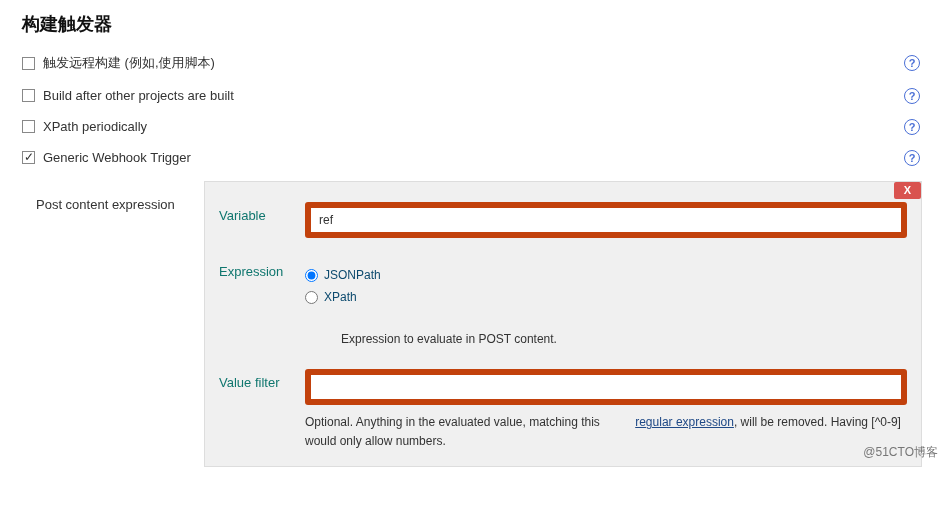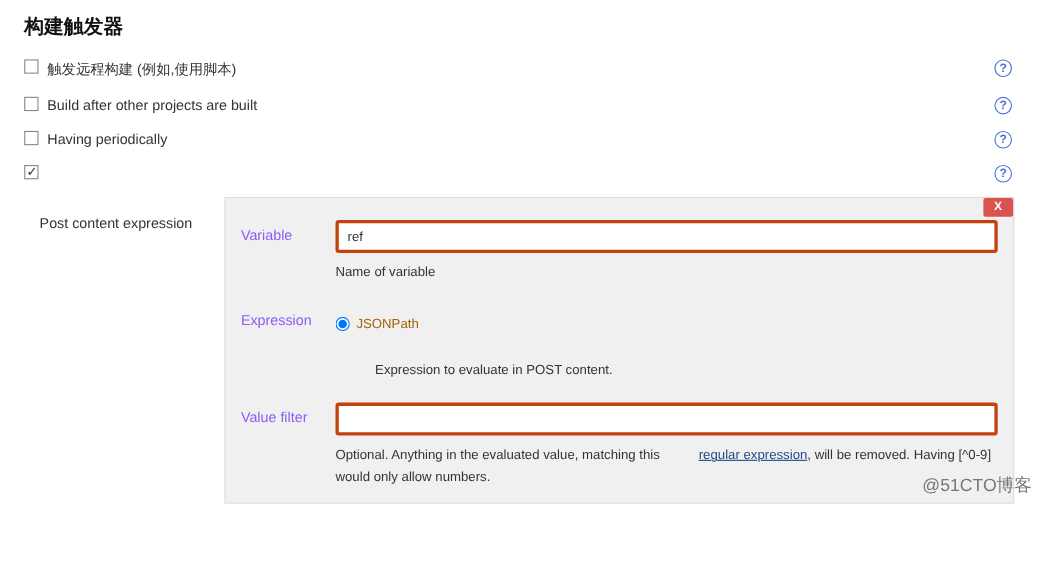--- a/index.html
+++ b/index.html
@@ -15,20 +15,21 @@
       padding: 12px 22px 0 22px;
     }
     h2 {
       font-size: 18px;
       font-weight: bold;
       margin-bottom: 18px;
       color: #111;
     }
     .option-row {
       display: flex;
+      align-items: center;
       margin-bottom: 16px;
       position: relative;
     }
     .option-row input[type="checkbox"] {
       width: 13px;
       height: 13px;
       margin-right: 8px;
       border: 1px solid #888;
       background: #fff;
       appearance: none;
@@ -97,29 +98,29 @@
     }
     .field-row {
       display: flex;
       margin-top: 20px;
       align-items: flex-start;
     }
     .field-label {
       width: 86px;
       padding-top: 6px;
       font-size: 13px;
-      color: #8b5cf6;
+      color: #0f766e;
     }
     .field-control {
       flex: 1;
     }
     .field-control input[type="text"] {
       width: 100%;
       padding: 5px 8px;
-      border: 3px solid #c2410c;
+      border: 6px solid #c2410c;
       border-radius: 3px;
       font-size: 12px;
       color: #333;
       background: #fff;
     }
     .hint {
       font-size: 12px;
       color: #333;
       margin-top: 8px;
       line-height: 1.6;
@@ -134,37 +135,37 @@
       cursor: pointer;
     }
     .radio-item input[type="radio"] {
       width: 13px;
       height: 13px;
       margin-right: 6px;
       cursor: pointer;
     }
     .radio-item label {
       font-size: 12px;
-      color: #a16207;
+      color: #0c4a6e;
       cursor: pointer;
     }
     .field-spacer {
       margin-top: 26px;
       margin-left: 36px;
     }
     a.reg-link {
       color: #204a87;
       text-decoration: underline;
       margin-left: 32px;
     }
     .watermark {
       position: absolute;
       right: 6px;
       bottom: 6px;
-      font-size: 16px;
+      font-size: 12px;
       color: #777;
     }
   </style>
 </head>
 <body>
 
 <div class="container">
   <h2>构建触发器</h2>
 
   <div class="option-row">
@@ -174,49 +175,53 @@
   </div>
 
   <div class="option-row">
     <input type="checkbox" id="t2" style="">
     <label for="t2">Build after other projects are built</label>
     <span class="help-icon">?</span>
   </div>
 
   <div class="option-row">
     <input type="checkbox" id="t3" style="">
-    <label for="t3">Having periodically</label>
+    <label for="t3">XPath periodically</label>
     <span class="help-icon">?</span>
   </div>
 
   <div class="option-row">
     <input type="checkbox" id="t4" checked="" style="">
+    <label for="t4">Generic Webhook Trigger</label>
     <span class="help-icon">?</span>
   </div>
 
   <div class="nested-section">
     <div class="nested-left">Post content expression</div>
     <div class="nested-right">
       <span class="close-btn">X</span>
 
       <div class="field-row">
         <div class="field-label">Variable</div>
         <div class="field-control">
           <input type="text" value="ref" style="">
-          <div class="hint">Name of variable</div>
         </div>
       </div>
 
       <div class="field-row">
         <div class="field-label">Expression</div>
         <div class="field-control">
           <div class="radio-group">
             <div class="radio-item">
               <input type="radio" name="exptype" id="r1" checked="" style="">
               <label for="r1">JSONPath</label>
+            </div>
+            <div class="radio-item">
+              <input type="radio" name="exptype" id="r2" style="">
+              <label for="r2">XPath</label>
             </div>
           </div>
           <div class="hint field-spacer">Expression to evaluate in POST content.</div>
         </div>
       </div>
 
       <div class="field-row">
         <div class="field-label">Value filter</div>
         <div class="field-control">
           <input type="text" value="" style="">

